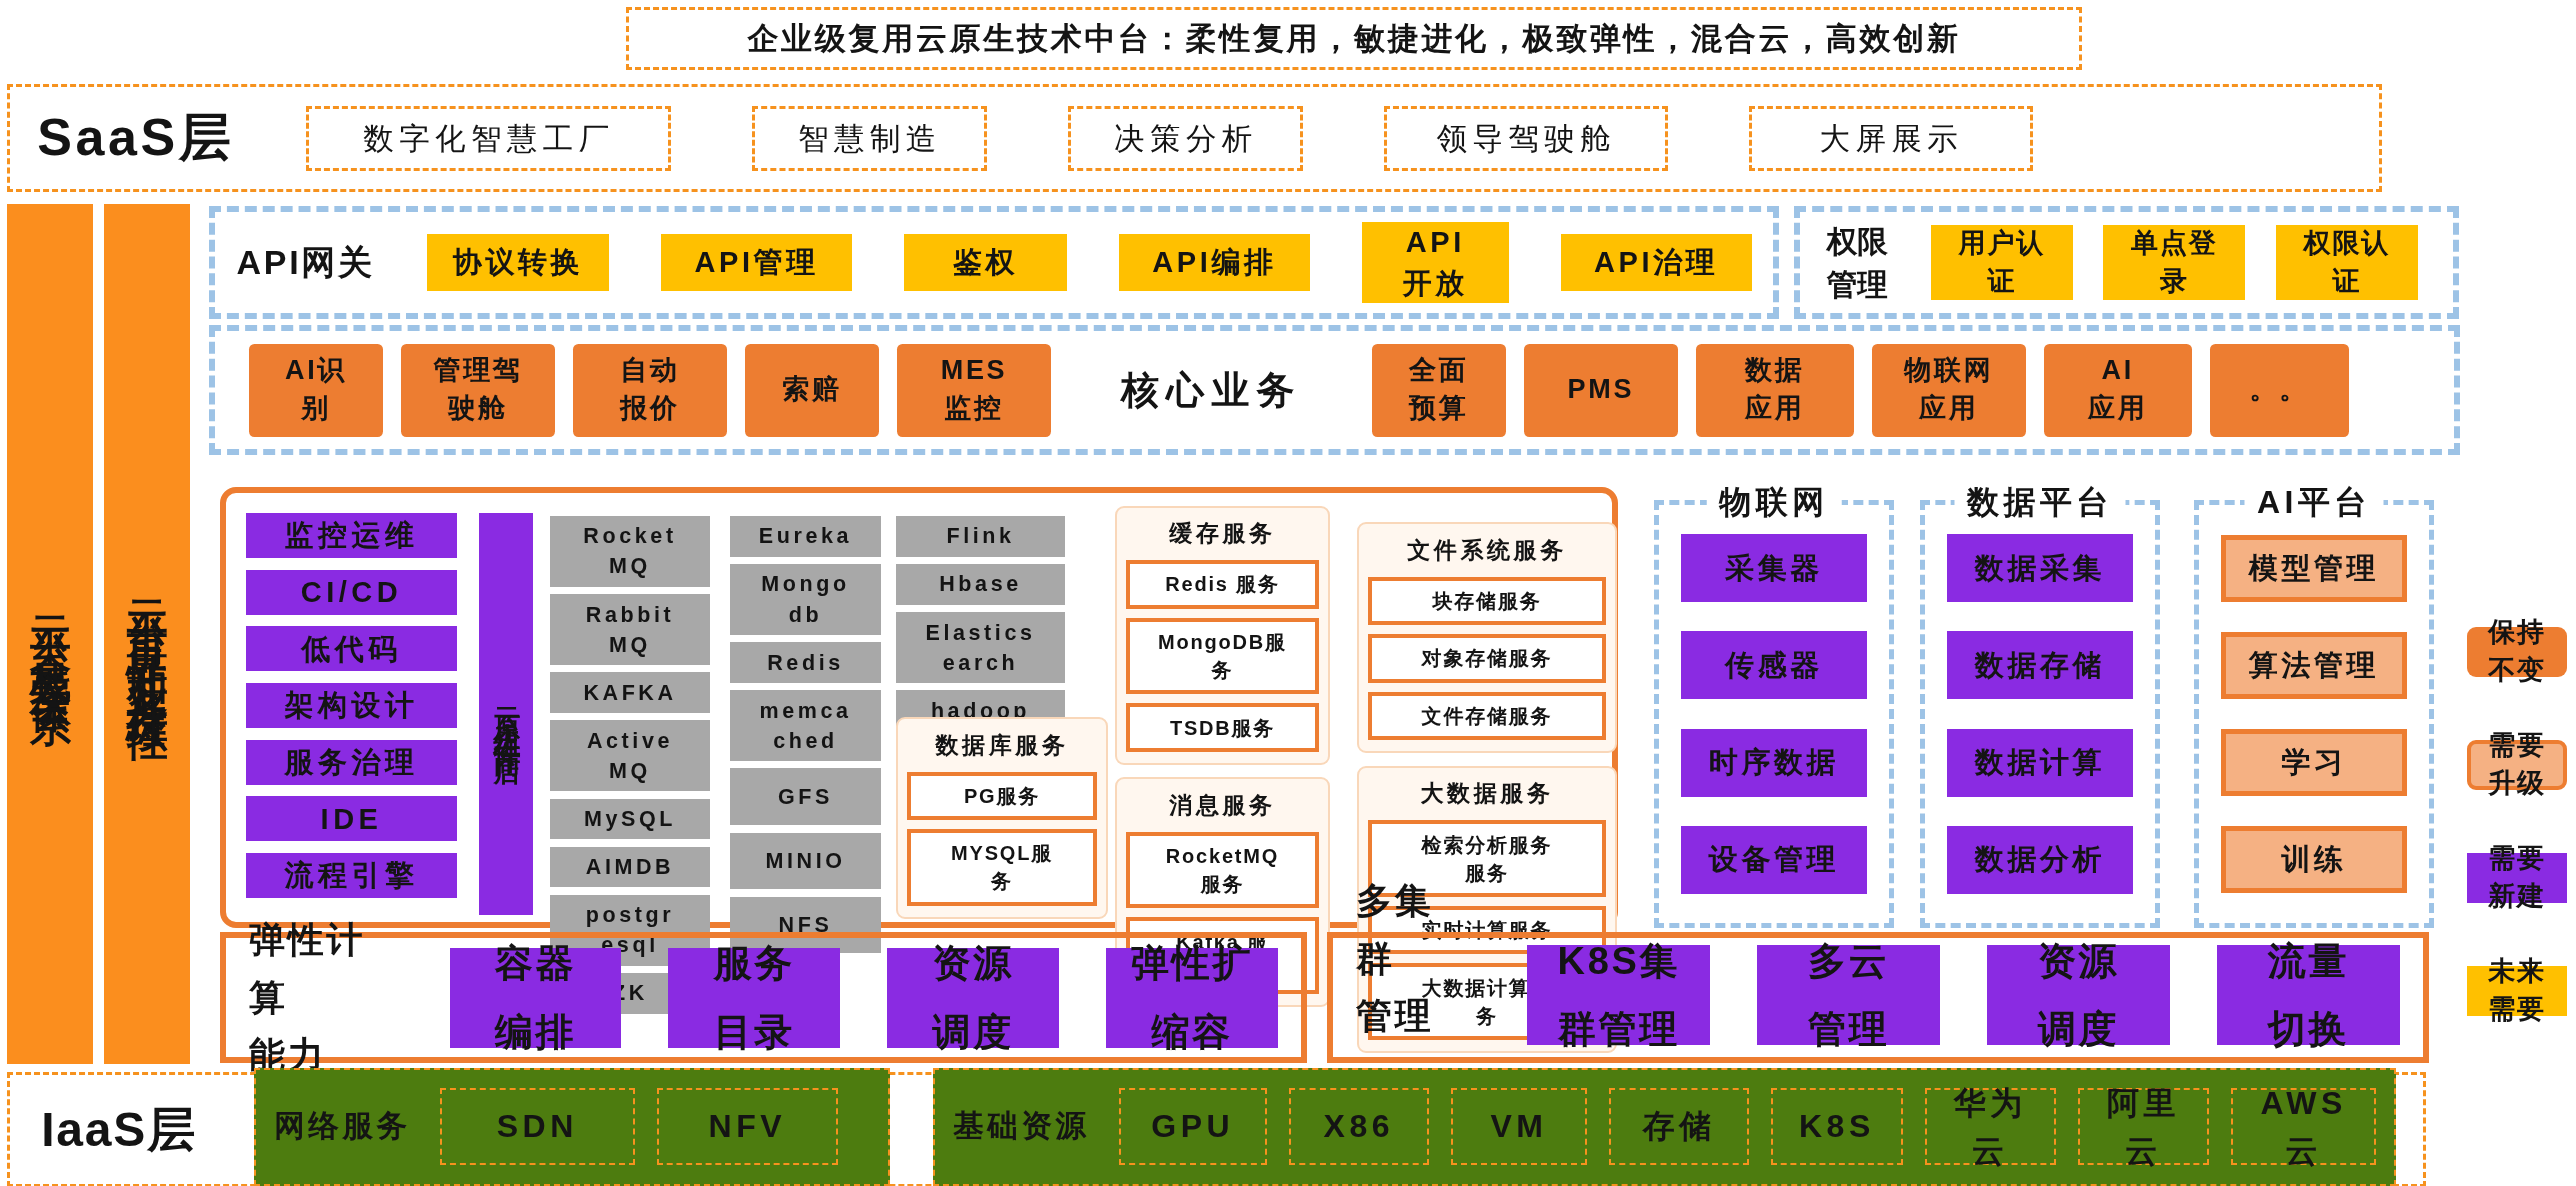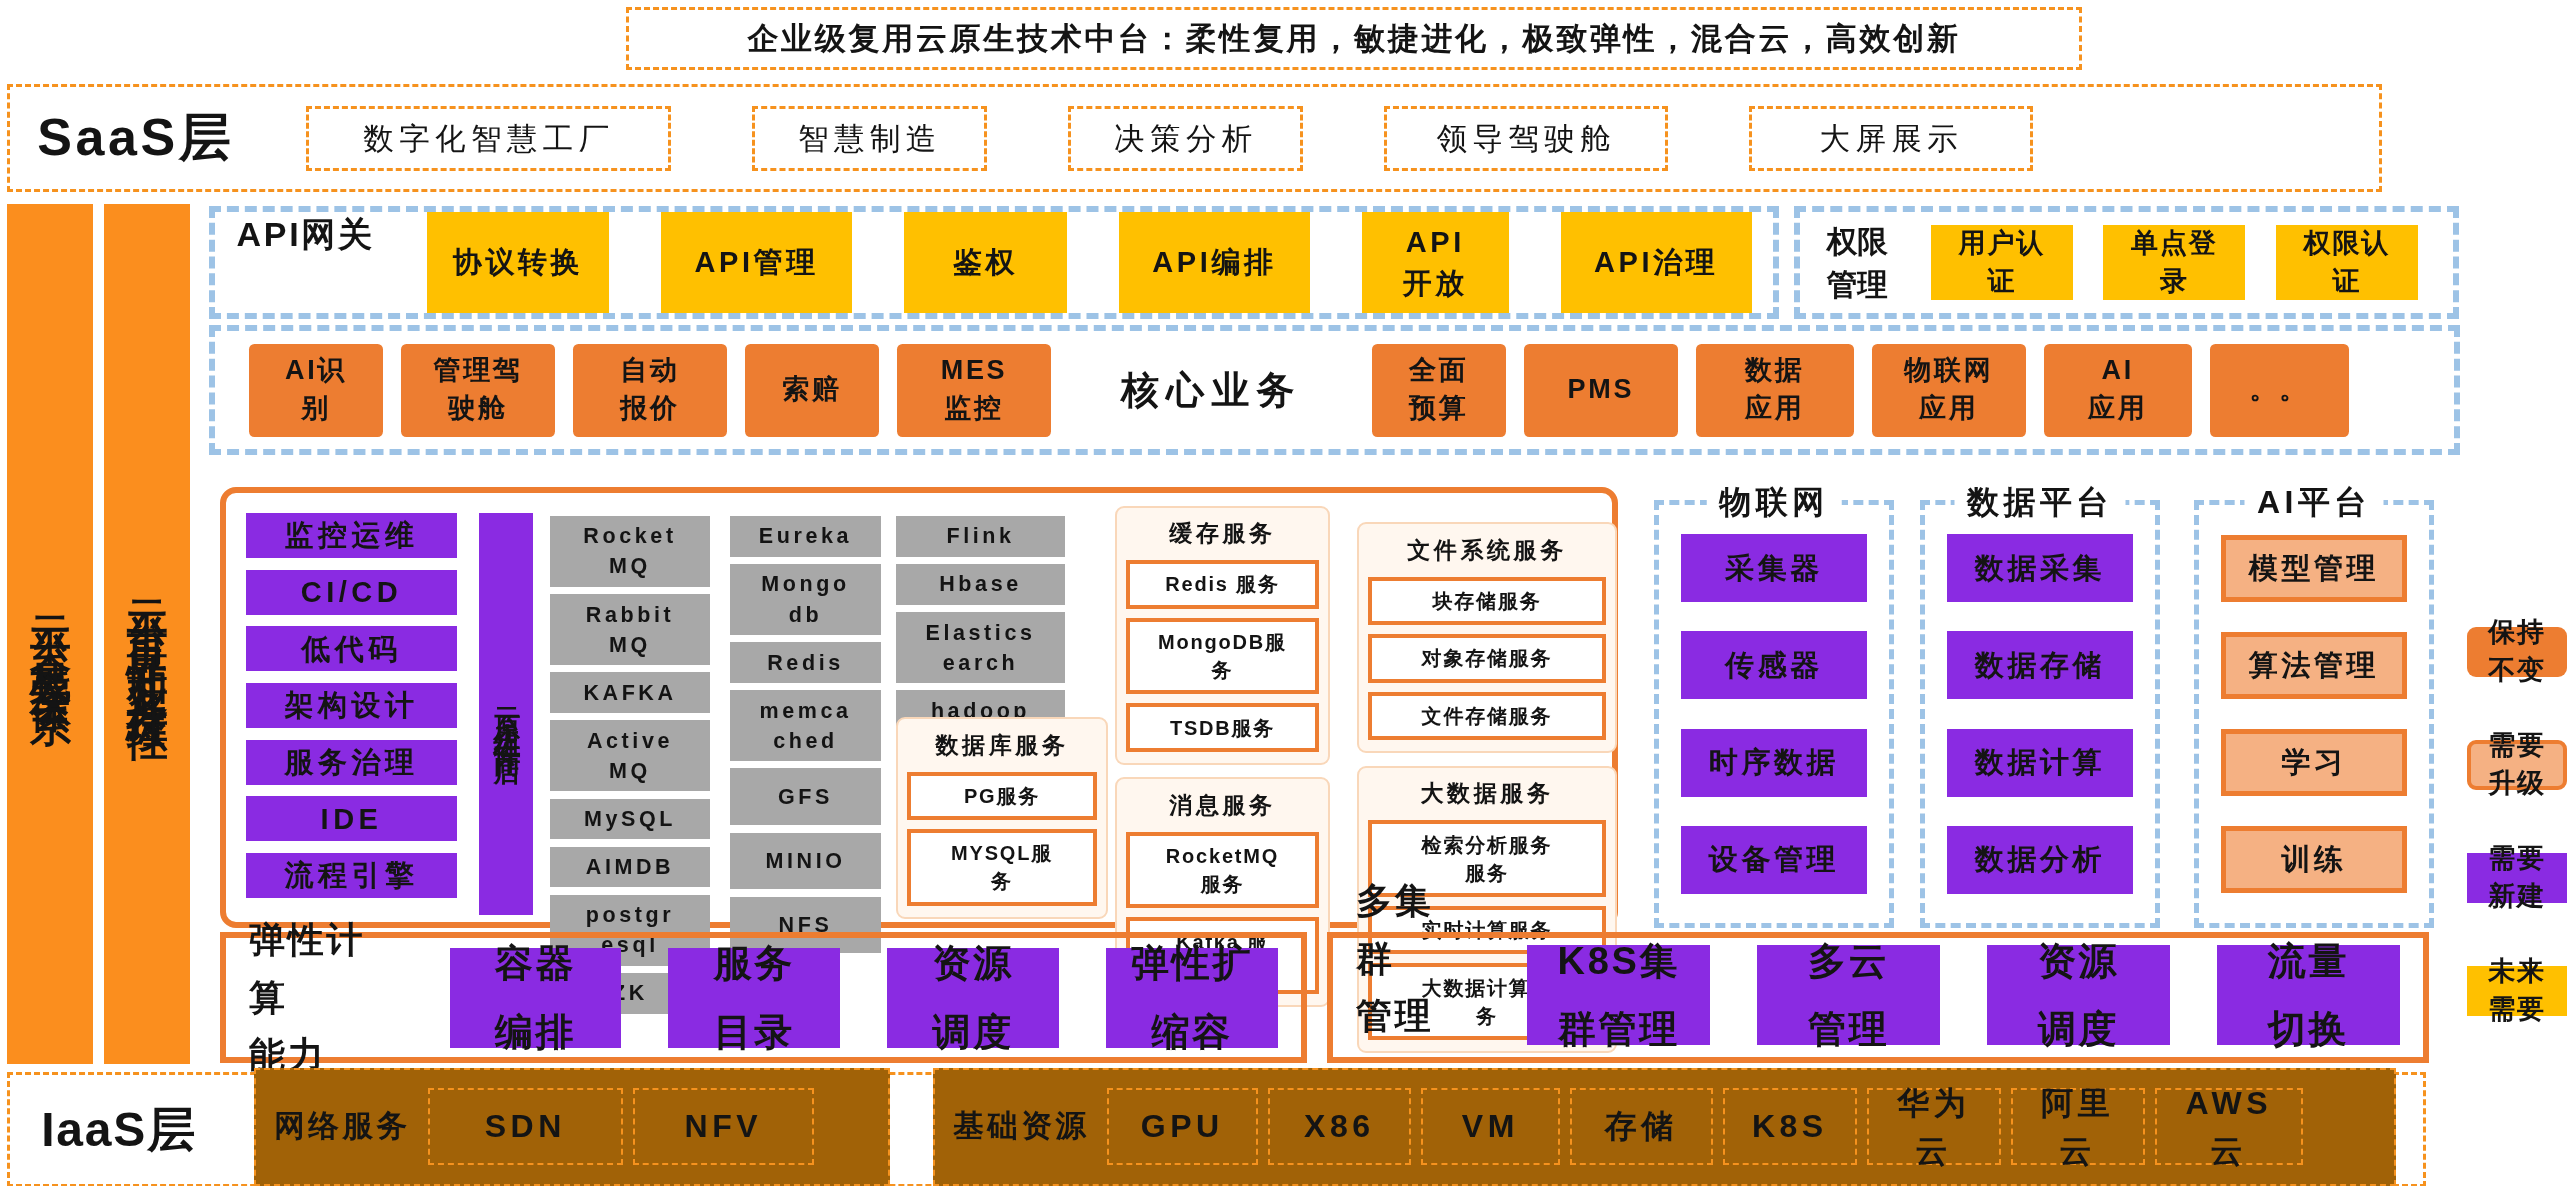--- a/index.html
+++ b/index.html
@@ -33,21 +33,21 @@
   .saas-box{height:59px;font-size:30.5px;font-weight:normal;letter-spacing:5.4px;margin-right:81px;}
   .saas-box.w0{width:359px}.saas-box.w1{width:229px}.saas-box.w2{width:229px}.saas-box.w3{width:278px}.saas-box.w4{width:278px}
 
   
   .vbar{width:86px;top:204px;height:860px;writing-mode:vertical-rl;font-size:41px;font-weight:bold;letter-spacing:10.8px;}
   #vbar1{left:7.2px;}
   #vbar2{left:104px;}
   .vbar-inner{width:100%;height:100%;display:flex;align-items:center;justify-content:center;}
 
   
-  #api-row{left:209px;top:206px;width:1570px;height:113px;display:flex;box-sizing:border-box;padding:0 21.5px;gap:52px;}
+  #api-row{left:209px;top:206px;width:1570px;height:113px;display:flex;align-items:center;box-sizing:border-box;padding:0 21.5px;gap:52px;}
   #api-row .row-label{font-size:34px;font-weight:bold;letter-spacing:2.7px;white-space:nowrap;}
   .ybox{min-height:57px;font-size:29px;font-weight:bold;letter-spacing:3.6px;}
   .api-b0{width:206px}.api-b1{width:215px}.api-b2{width:184px}.api-b3{width:215px}.api-b4{width:166px}.api-b5{width:215px}
 
   
   #perm{left:1794px;top:206px;width:665px;height:113px;display:flex;align-items:center;box-sizing:border-box;padding:0 14.3px;gap:30.5px;}
   #perm .row-label{font-size:30.5px;width:86px;}
   .perm-box{width:142px;min-height:73px;font-size:27px;letter-spacing:1.8px;}
 
   
@@ -93,21 +93,21 @@
   
   .cap-row{top:932px;height:131px;display:flex;align-items:center;box-sizing:border-box;padding:12px 23px;gap:47px;}
   #elastic{left:220px;width:1087px;}
   #cluster{left:1327px;width:1102px;align-items:flex-end;}
   .cap-row .row-label{font-size:36px;font-weight:bold;letter-spacing:2.7px;white-space:pre-line;line-height:1.6;margin-right:9px;}
   .cap-box{width:184px;height:100px;font-size:38px;letter-spacing:2.7px;line-height:1.8;}
 
   
   #iaas{left:7.2px;top:1072px;width:2413px;height:109px;}
   #iaas .layer-label{position:absolute;left:31px;top:50%;transform:translateY(-50%);font-size:48px;font-weight:bold;letter-spacing:1.8px;}
-  .iaas-group{position:absolute;top:-7.2px;height:118px;background:#a16207;display:flex;align-items:center;box-sizing:border-box;padding:0 18px;gap:10px;}
+  .iaas-group{position:absolute;top:-7.2px;height:118px;background:#4d7c0f;display:flex;align-items:center;box-sizing:border-box;padding:0 18px;gap:22px;}
   #net-group{left:244px;width:636px;}
   #res-group{left:923px;width:1463px;}
   .iaas-group .grp-label{font-size:30.5px;font-weight:bold;letter-spacing:3.6px;white-space:nowrap;margin-right:7.2px;}
   .iaas-box{height:77px;font-size:32px;letter-spacing:4.5px;box-sizing:border-box;}
   .ib-sdn{width:195px}.ib-nfv{width:181px}
   .ib0{width:151px}.ib1{width:143px}.ib2{width:139px}.ib3{width:143px}.ib4{width:134px}
   .ib5{width:134px;line-height:1.5}.ib6{width:134px;line-height:1.5}.ib7{width:148px;line-height:1.5}
 </style>
 </head>
 <body>

